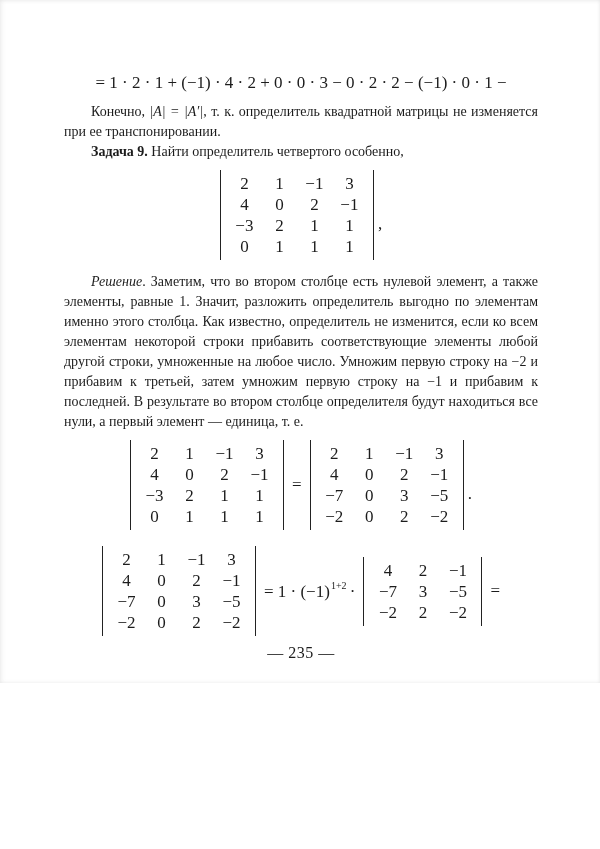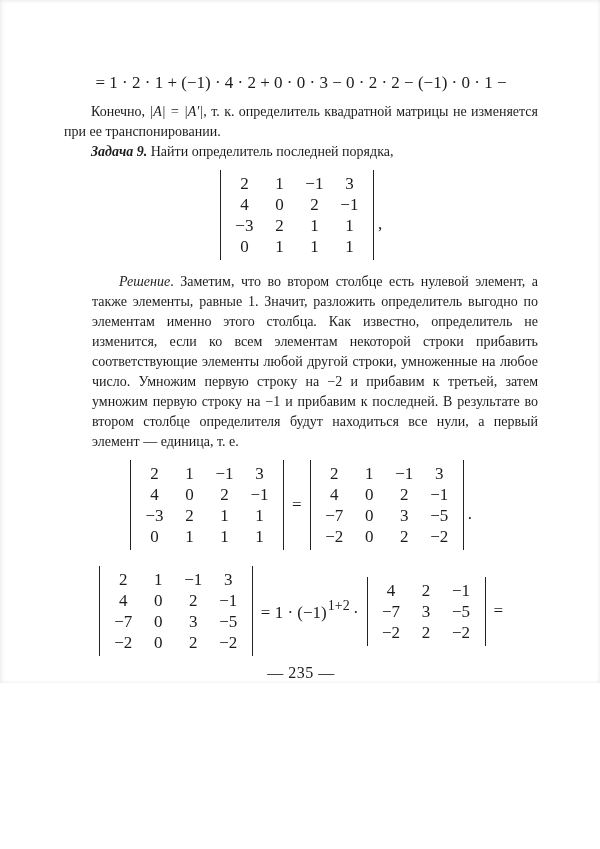--- a/index.html
+++ b/index.html
@@ -18,62 +18,62 @@
     box-shadow: inset 2px 0 5px rgba(0,0,0,0.05),
                 inset 0 1px 4px rgba(0,0,0,0.04),
                 inset -1px 0 3px rgba(0,0,0,0.03);
   }
   .eq-top{ text-align:center; font-size:17px; line-height:26px; }
   .body-text{
     font-size:14px; line-height:20px;
     text-align:justify; margin:0; hyphens:auto;
   }
   .indent{ text-indent:27px; }
-  .mt4{ margin-top:4px;margin-left:28px; } .mt6{ margin-top:6px; }
+  .mt4{ margin-top:4px; } .mt6{ margin-top:6px; }
   .mi{ font-style:italic; }
-  b{ font-weight:bold;font-style:italic; }
+  b{ font-weight:bold; }
   .eq-flex{
     display:flex; justify-content:center; align-items:center;
     gap:8px; font-size:17px; margin:8px 0;
   }
   .det{
     display:inline-grid;
     grid-auto-rows:21px;
     align-items:center;
     border-left:1.4px solid #222;
     border-right:1.4px solid #222;
     padding:3px 6px;
   }
   .mcell{
     min-width:31px; text-align:center;
     font-size:17px; line-height:21px;
     padding:0 2px;
   }
   .op{ white-space:nowrap; }
   .op sup{
-    font-size:14px; position:relative; top:-1px; left:1px;text-align:center;
+    font-size:10px; position:relative; top:-1px; left:1px;text-align:center;
   }
   .trail{ align-self:center; transform:translateY(9px); margin-left:-4px; }
   .pagenum{
     margin-top:auto; padding-bottom:40px;
     text-align:center; font-size:16px; letter-spacing:0.5px;
   }
 </style>
 </head>
 <body>
 
 <div class="page">
 
   <div class="eq-top">
     <div>= 1 · 2 · 1 + (−1) · 4 · 2 + 0 · 0 · 3 − 0 · 2 · 2 − (−1) · 0 · 1 −</div>
   </div>
 
   <p class="body-text indent mt6"><span>Конечно, </span><span class="mi">|A| = |A′|</span><span>, т. к. определитель квадратной матрицы не изменяется при ее транспонировании.</span></p>
 
-  <p class="body-text indent"><b>Задача 9.</b><span> Найти определитель последней порядка,</span></p>
+  <p class="body-text indent"><b>Задача 9.</b><span> Найти определитель четвертого особенно,</span></p>
 
   <div class="eq-flex">
     <span class="det" style="grid-template-columns: repeat(4, auto);">
         <span class="mcell">2</span>
         <span class="mcell">1</span>
         <span class="mcell">−1</span>
         <span class="mcell">3</span>
         <span class="mcell">4</span>
         <span class="mcell">0</span>
         <span class="mcell">2</span>

